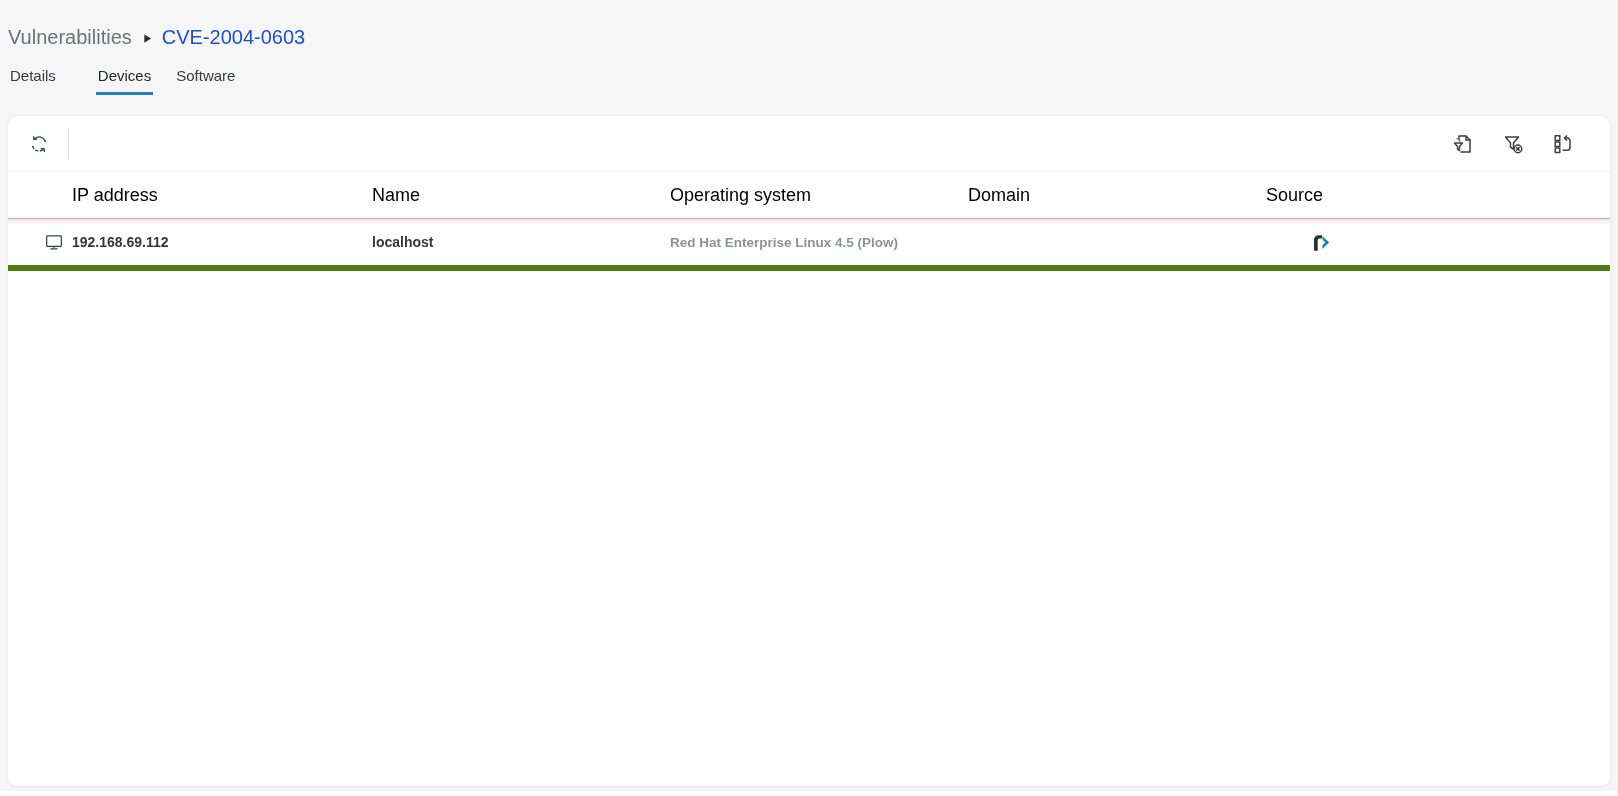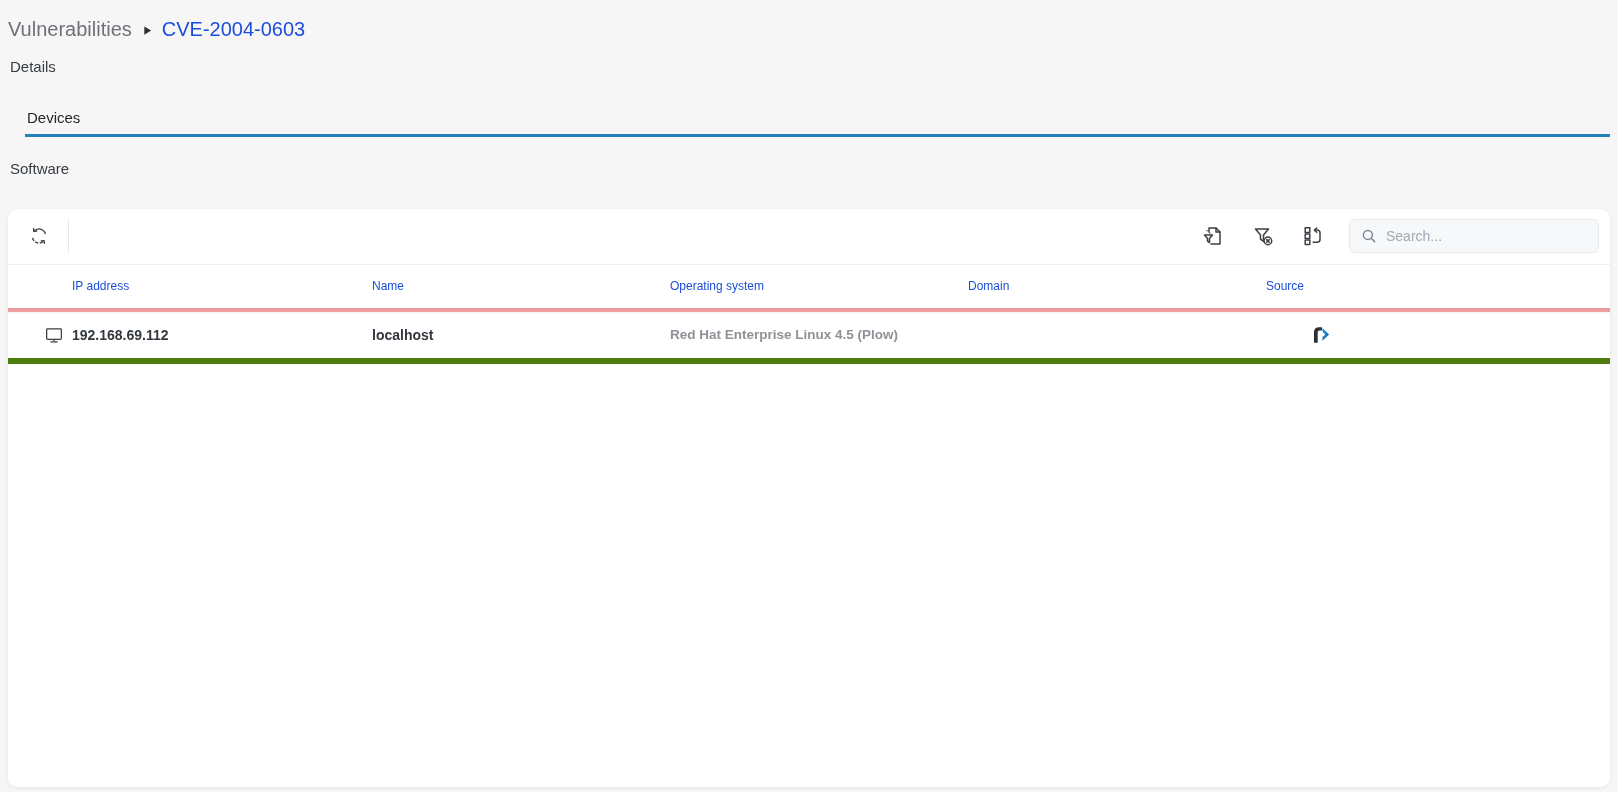--- a/index.html
+++ b/index.html
@@ -3,30 +3,30 @@
 <meta charset="utf-8">
 <style>
   * { margin:0; padding:0; box-sizing:border-box; }
   html,body { width:1618px; height:796px; overflow:hidden; }
   body {
     background:#f6f6f7;
     font-family:"Liberation Sans", sans-serif;
     color:#2e3338;
     -webkit-font-smoothing:antialiased;
   }
-  .page { padding:18px 8px 0 8px; height:100%; display:flex; flex-direction:column; }
+  .page { padding:24px 8px 0 8px; height:100%; display:flex; flex-direction:column; }
 
   
   .breadcrumb { display:flex; align-items:center; height:28px; font-size:20px; }
   .crumb-parent { color:#6e7277; cursor:pointer; }
   .crumb-sep { display:inline-flex; margin:2px 9px 0 10px; }
   .crumb-current { color:#1d4ed8; }
 
   
-  .tabs { display:flex; gap:21px; margin-top:14px;flex-direction:column; }
+  .tabs { display:flex; gap:21px; margin-top:14px; }
   .tab {
     font-size:15px; color:#363c42; padding:2px 2px 8px 2px;
     border-bottom:3px solid transparent; cursor:pointer;
   }
   .tab.active { color:#22272c; border-bottom-color:#2380bd;margin-left:17px; }
 
   
   .card {
     margin-top:21px; background:#fff; border-radius:10px;
     height:686px; box-shadow:0 1px 4px rgba(0,0,0,.07);
@@ -57,22 +57,22 @@
   }
   .search-box input::placeholder { color:#a2a9b2; }
 
   
   .grid-row {
     display:grid;
     grid-template-columns:28px 300px 298px 298px 298px 1fr;
     align-items:center; padding-left:36px;
   }
   .thead {
-    height:47px; flex:0 0 47px; font-size:12px; color:#1d4ed8;
-    border-bottom:4px solid #fca5a5; position:relative; background:#fff;
+    height:47px; flex:0 0 47px; font-size:18px; color:#000000;
+    border-bottom:1px solid #fca5a5; position:relative; background:#fff;
   }
   .thead::after {
     content:""; position:absolute; left:0; right:0; top:100%; height:7px;
     background:linear-gradient(rgba(40,46,52,.11), rgba(40,46,52,0));
     pointer-events:none;
   }
   .th { cursor:pointer; }
   .trow {
     height:52px; flex:0 0 52px; font-size:14px; color:#33383e;
     border-bottom:6px solid #4d7c0f; cursor:pointer; background:#fff;font-weight:bold;
@@ -153,29 +153,20 @@
               <rect x="4.2" y="3.8" width="4.6" height="4.6"></rect>
               <rect x="4.2" y="9.9" width="4.6" height="4.6"></rect>
               <rect x="4.2" y="16" width="4.6" height="4.6"></rect>
               <path d="M11.6 18.3h4.7a2.7 2.7 0 0 0 2.7-2.7V8.8a2.7 2.7 0 0 0-2.7-2.7h-2.4"></path>
               <path d="M15.7 4l-2.3 2.1 2.3 2.1" stroke-linecap="round"></path>
             </svg>
           </span>
         </button>
       </div>
 
-      <div class="search-box">
-        <span>
-          <svg width="18" height="18" viewBox="0 0 24 24" fill="none" stroke="#7d8b9a" stroke-width="2" stroke-linecap="round">
-            <circle cx="10.5" cy="10.5" r="6"></circle>
-            <path d="M15 15l4.5 4.5"></path>
-          </svg>
-        </span>
-        <input type="text" placeholder="Search..." style="">
-      </div>
     </div>
 
     <div class="grid-row thead">
       <div></div>
       <div class="th">IP address</div>
       <div class="th">Name</div>
       <div class="th">Operating system</div>
       <div class="th">Domain</div>
       <div class="th">Source</div>
     </div>

